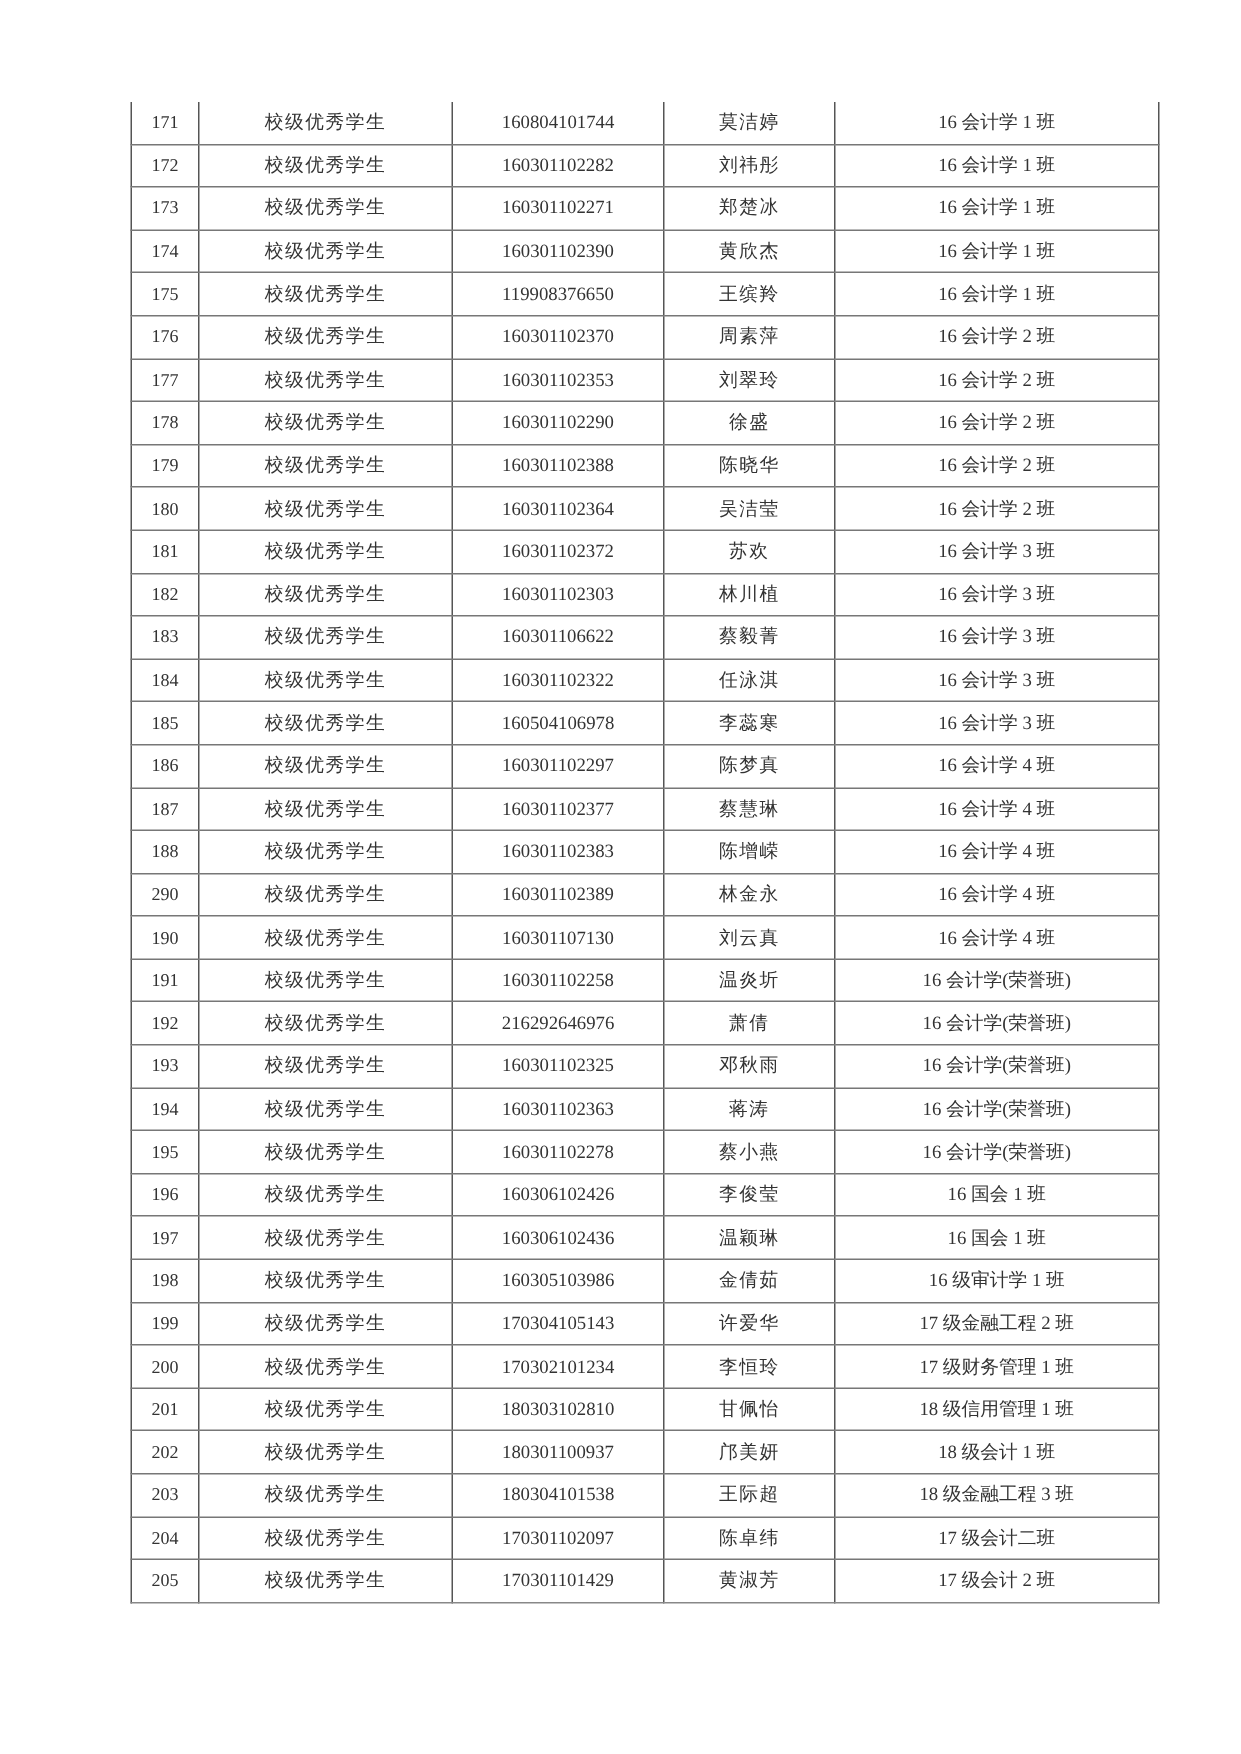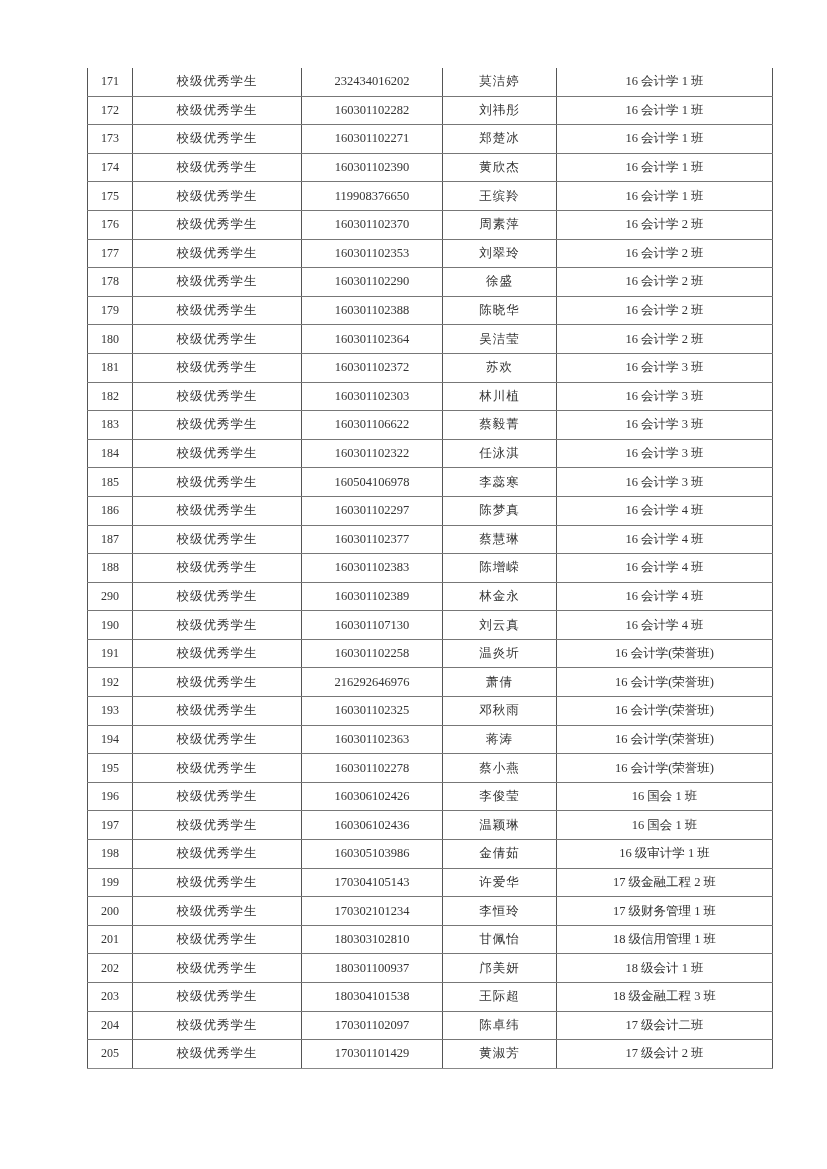--- a/index.html
+++ b/index.html
@@ -30,21 +30,21 @@
       <col class="c-no">
         <col class="c-award">
         <col class="c-id">
         <col class="c-name">
         <col class="c-class">
     </colgroup>
     <tbody id="roster-body">
   <tr>
     <td class="no">171</td>
     <td class="cn">校级优秀学生</td>
-    <td>232434016202</td>
+    <td>160804101744</td>
     <td class="cn">莫洁婷</td>
     <td>16 会计学 1 班</td>
   </tr>
 
   <tr>
     <td class="no">172</td>
     <td class="cn">校级优秀学生</td>
     <td>160301102282</td>
     <td class="cn">刘祎彤</td>
     <td>16 会计学 1 班</td>

